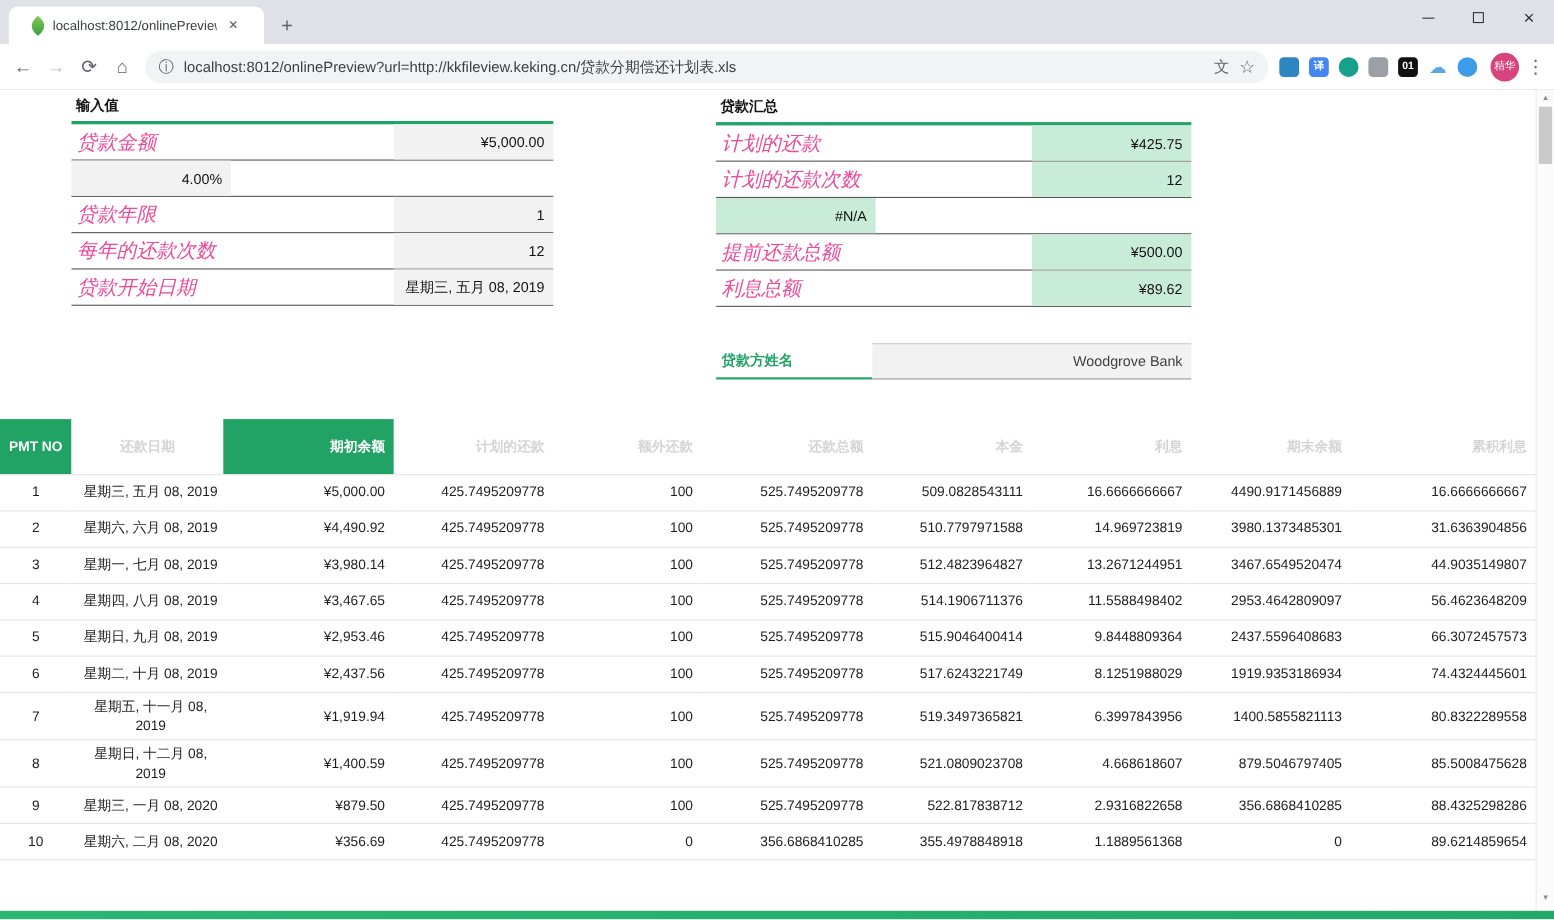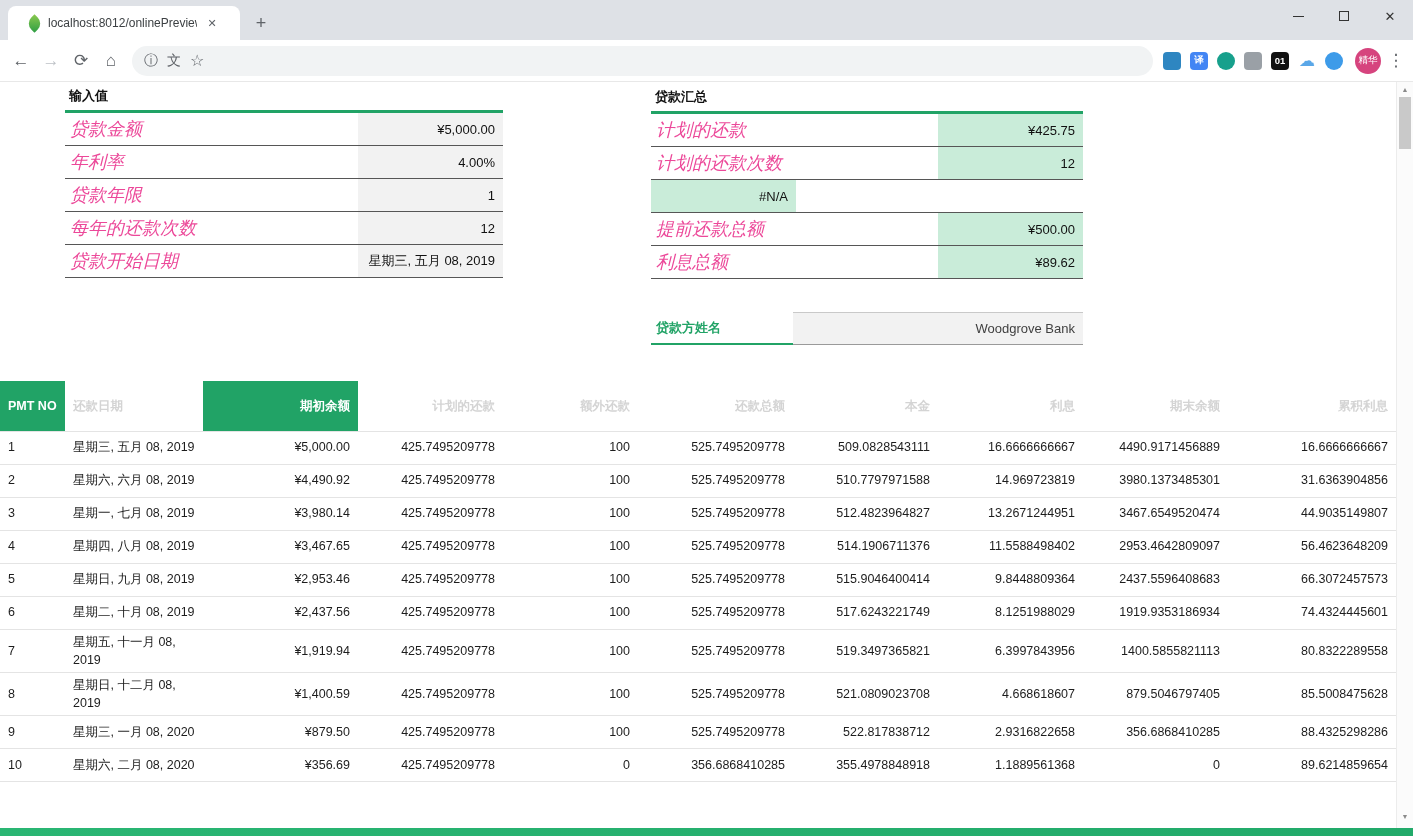--- a/index.html
+++ b/index.html
@@ -65,21 +65,21 @@
   .lender-value { flex:1; background:#f2f2f2; color:#3f3f3f; font-size:13px; display:flex;
                   align-items:center; justify-content:flex-end; padding-right:8px;
                   border-top:1px solid #c9c9c9; border-bottom:1px solid #9a9a9a; }
 
   table.schedule { position:absolute; left:0; top:299px; width:1396px; border-collapse:collapse;
                    table-layout:fixed; font-size:12.5px; }
   .schedule thead th { height:50px; font-weight:bold; vertical-align:middle; padding:0 8px;
                        line-height:1.3; border-bottom:1px solid #e4e4e4; }
   .th-green { background:#21a366; color:#fff; }
   .th-ghost { background:#fff; color:#d4d4d4; }
-  .al { text-align:left; } .ar { text-align:right; }
+  .al { text-align:center; } .ar { text-align:right; }
   .schedule tbody td { height:33px; border-bottom:1px solid #e4e4e4; padding:3px 8px;
                        color:#1d1d1d; vertical-align:middle; line-height:1.45; }
   .schedule tbody td.c-date { padding-right:2px; }
 
   
   .vscroll { position:absolute; right:0; top:0; width:17px; height:754px; background:#fbfbfb;
              border-left:1px solid #ececec; }
   .scroll-arrow { height:15px; display:flex; align-items:center; justify-content:center;
                   color:#8a8a8a; font-size:7px; }
   .scroll-arrow.down { position:absolute; bottom:12px; left:0; right:0; }
@@ -110,20 +110,21 @@
   </div>
 </div>
 
 <div class="toolbar">
   <div class="nav-icon">←</div>
   <div class="nav-icon disabled">→</div>
   <div class="nav-icon">⟳</div>
   <div class="nav-icon">⌂</div>
   <div class="omnibox">
     <span class="info-icon">ⓘ</span>
+    <span class="url-text">localhost:8012/onlinePreview?url=http://kkfileview.keking.cn/贷款分期偿还计划表.xls</span>
     <span class="omni-icon">文</span>
     <span class="star-icon">☆</span>
   </div>
   <div class="ext-strip">
       <span class="ext" style="background: rgb(46, 134, 193);"></span>
       <span class="ext" style="background: rgb(66, 133, 244);">译</span>
       <span class="ext" style="background: rgb(23, 160, 140); border-radius: 50%;"></span>
       <span class="ext" style="background: rgb(154, 160, 166);"></span>
       <span class="ext" style="background: rgb(17, 17, 17);">01</span>
       <span class="ext glyph-only" style="color: rgb(90, 167, 232); border-radius: 50%;">☁</span>
@@ -137,21 +138,20 @@
   <div class="sheet">
 
     <div class="input-section">
       <div class="section-title">输入值</div>
       <div>
           <div class="form-row">
             <div class="form-label">贷款金额</div>
             <div class="form-value fill-gray">¥5,000.00</div>
           </div>
           <div class="form-row">
-            <div class="form-label">年利率</div>
             <div class="form-value fill-gray">4.00%</div>
           </div>
           <div class="form-row">
             <div class="form-label">贷款年限</div>
             <div class="form-value fill-gray">1</div>
           </div>
           <div class="form-row">
             <div class="form-label">每年的还款次数</div>
             <div class="form-value fill-gray">12</div>
           </div>

